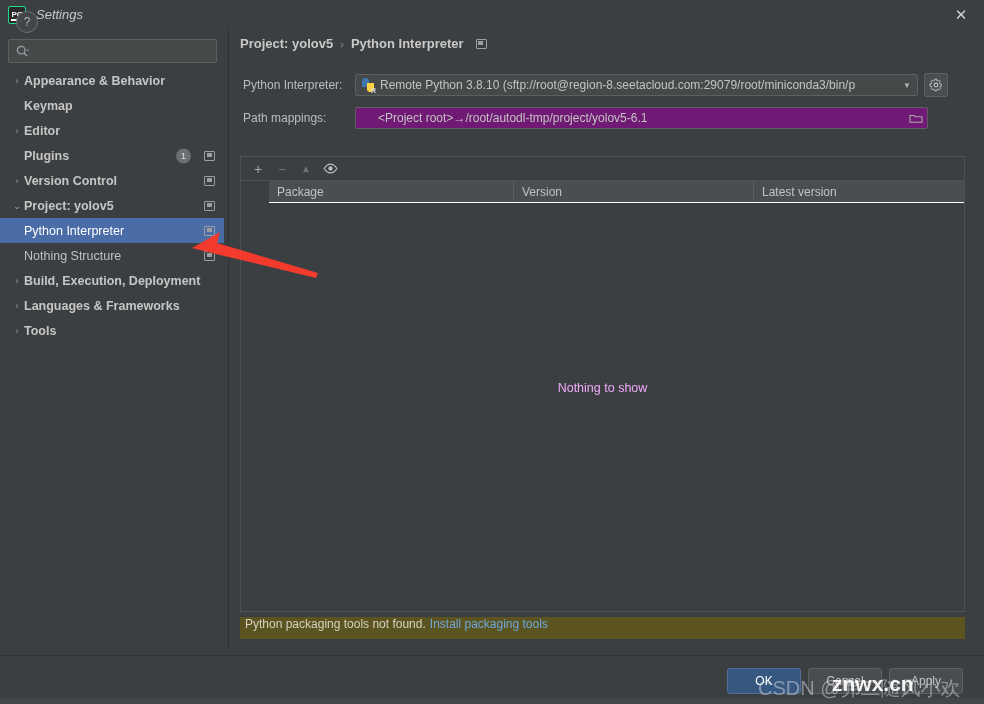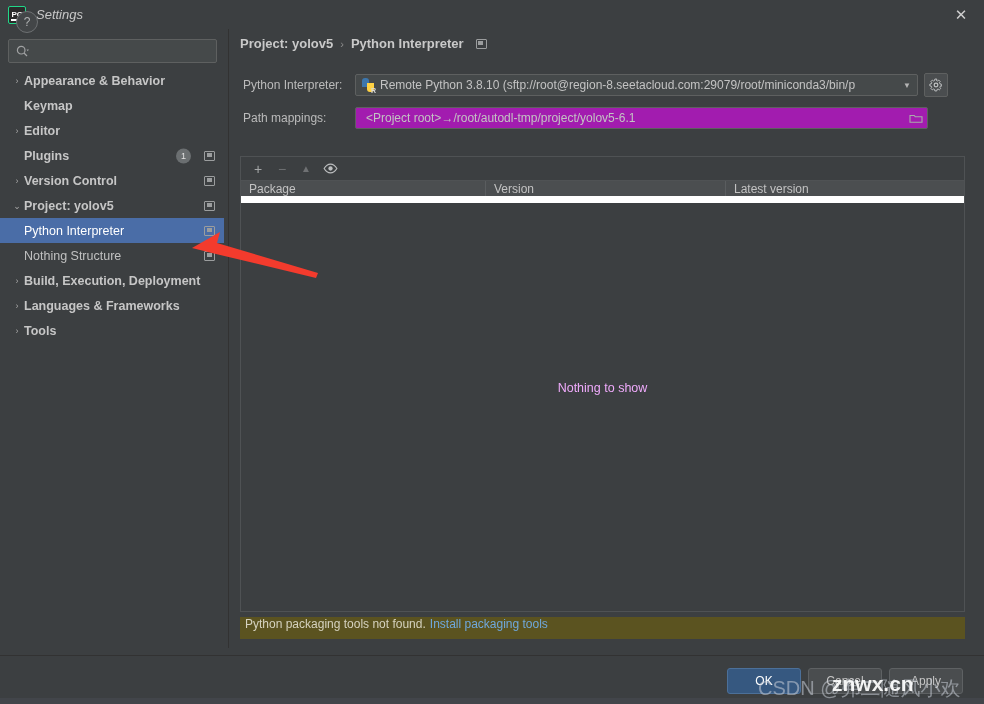--- a/index.html
+++ b/index.html
@@ -142,23 +142,23 @@
     width: 20px; flex: 0 0 20px; display: flex; align-items: center;
     justify-content: center; color: #b4b4b4; font-size: 8px;
   }
   .gear-btn {
     width: 24px; height: 24px; margin-left: 6px;
     background: #4a4d4f; border: 1px solid #5e6060; border-radius: 2px;
     display: flex; align-items: center; justify-content: center;
     box-sizing: border-box;
   }
   .textfield {
-    height: 22px; background: #a21caf; border: 1px solid #5e6060;
+    height: 22px; background: #701a75; border: 1px solid #5e6060;
     border-radius: 2px; display: flex; align-items: center;
-    box-sizing: border-box; padding-left: 10px; overflow: hidden;
+    box-sizing: border-box; padding-left: 22px; overflow: hidden;
   }
   .textfield .tf-text {
     flex: 1; font-size: 12px; color: #c3c3c3; white-space: nowrap;
     overflow: hidden;
   }
   .folder-icon {
     width: 22px; flex: 0 0 22px; display: flex; align-items: center;
     justify-content: center;
   }
   
@@ -171,21 +171,21 @@
     padding-left: 6px; border-bottom: 1px solid #4f5254;
     background: #3c3f41; box-sizing: border-box;
   }
   .tb-btn {
     width: 22px; height: 20px; display: flex; align-items: center;
     justify-content: center; color: #a5a7a8; font-size: 14px;
   }
   .tb-btn.dim { color: #6f7173; }
   .tbl-head {
     height: 22px; display: flex; background: #4b4e50;
-    border-bottom: 7px solid #ffffff; box-sizing: border-box;
+    border-bottom: 1px solid #ffffff; box-sizing: border-box; margin-left: 28px;
   }
   .th {
     display: flex; align-items: center; padding-left: 8px;
     font-size: 12px; color: #c2c2c2; box-sizing: border-box;
     border-right: 1px solid #5a5d5f;
   }
   .th.c1 { width: 245px; }
   .th.c2 { width: 240px; }
   .th.c3 { flex: 1; border-right: none; }
   .tbl-body {

